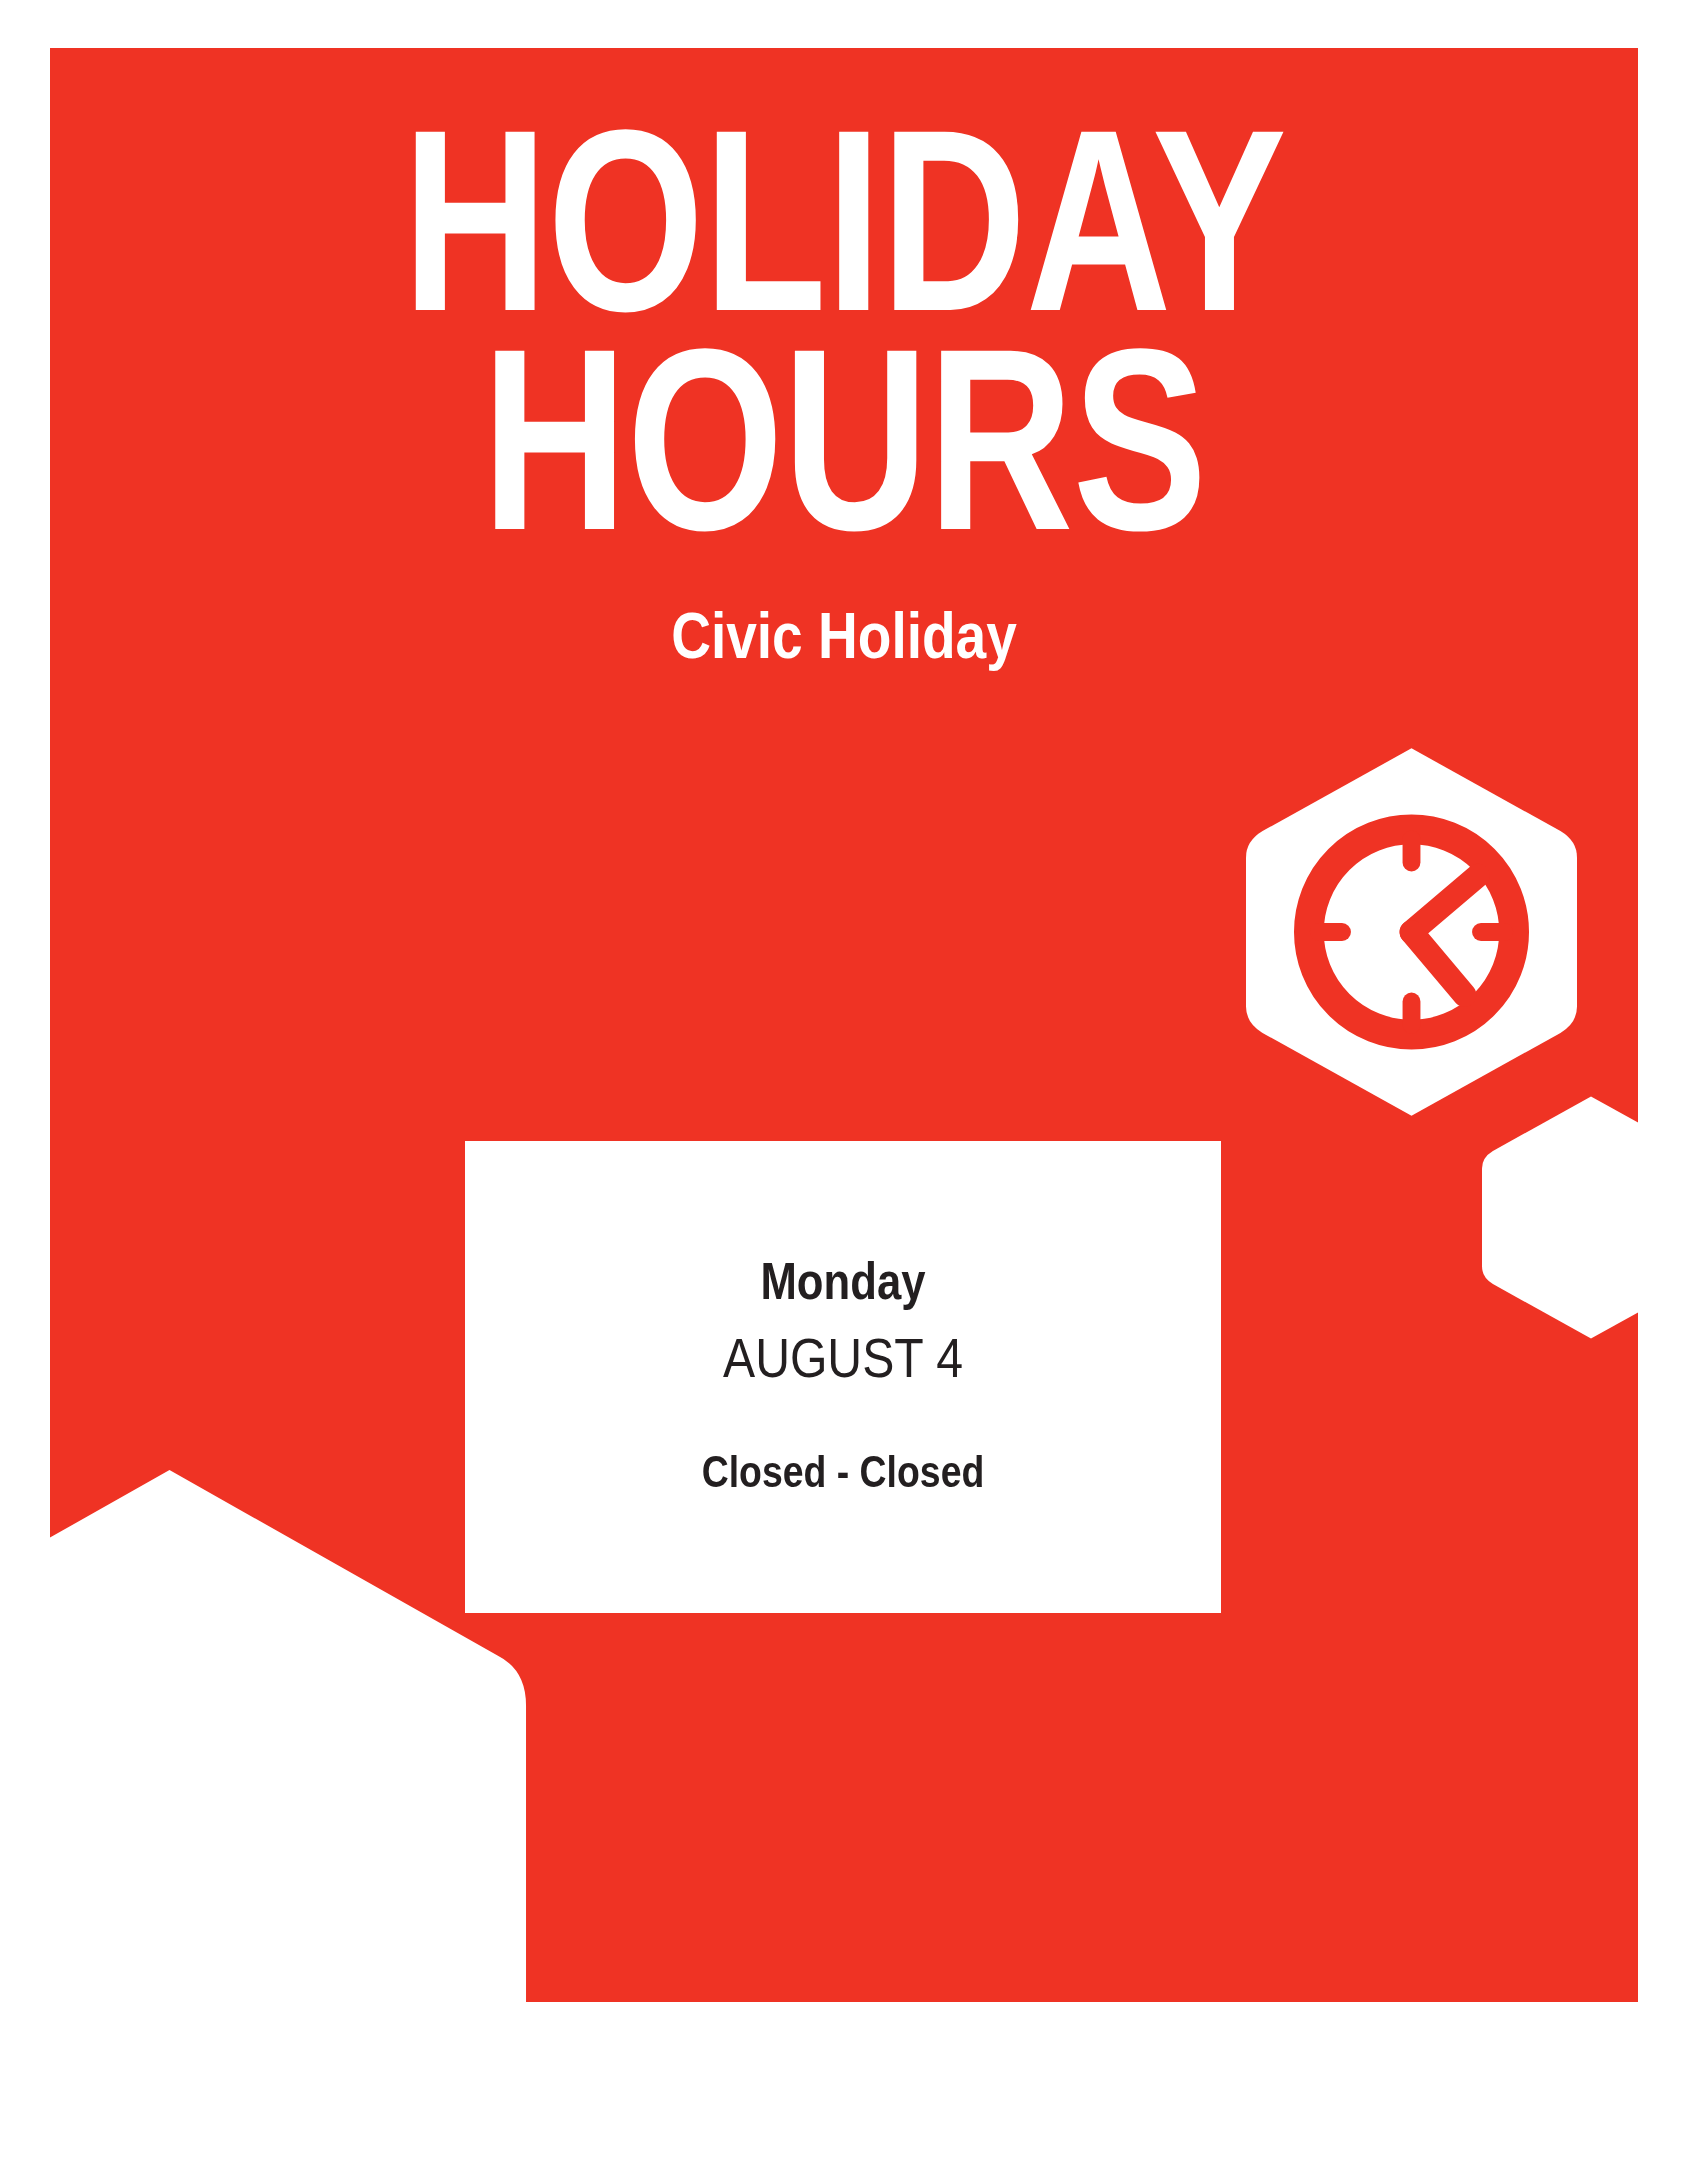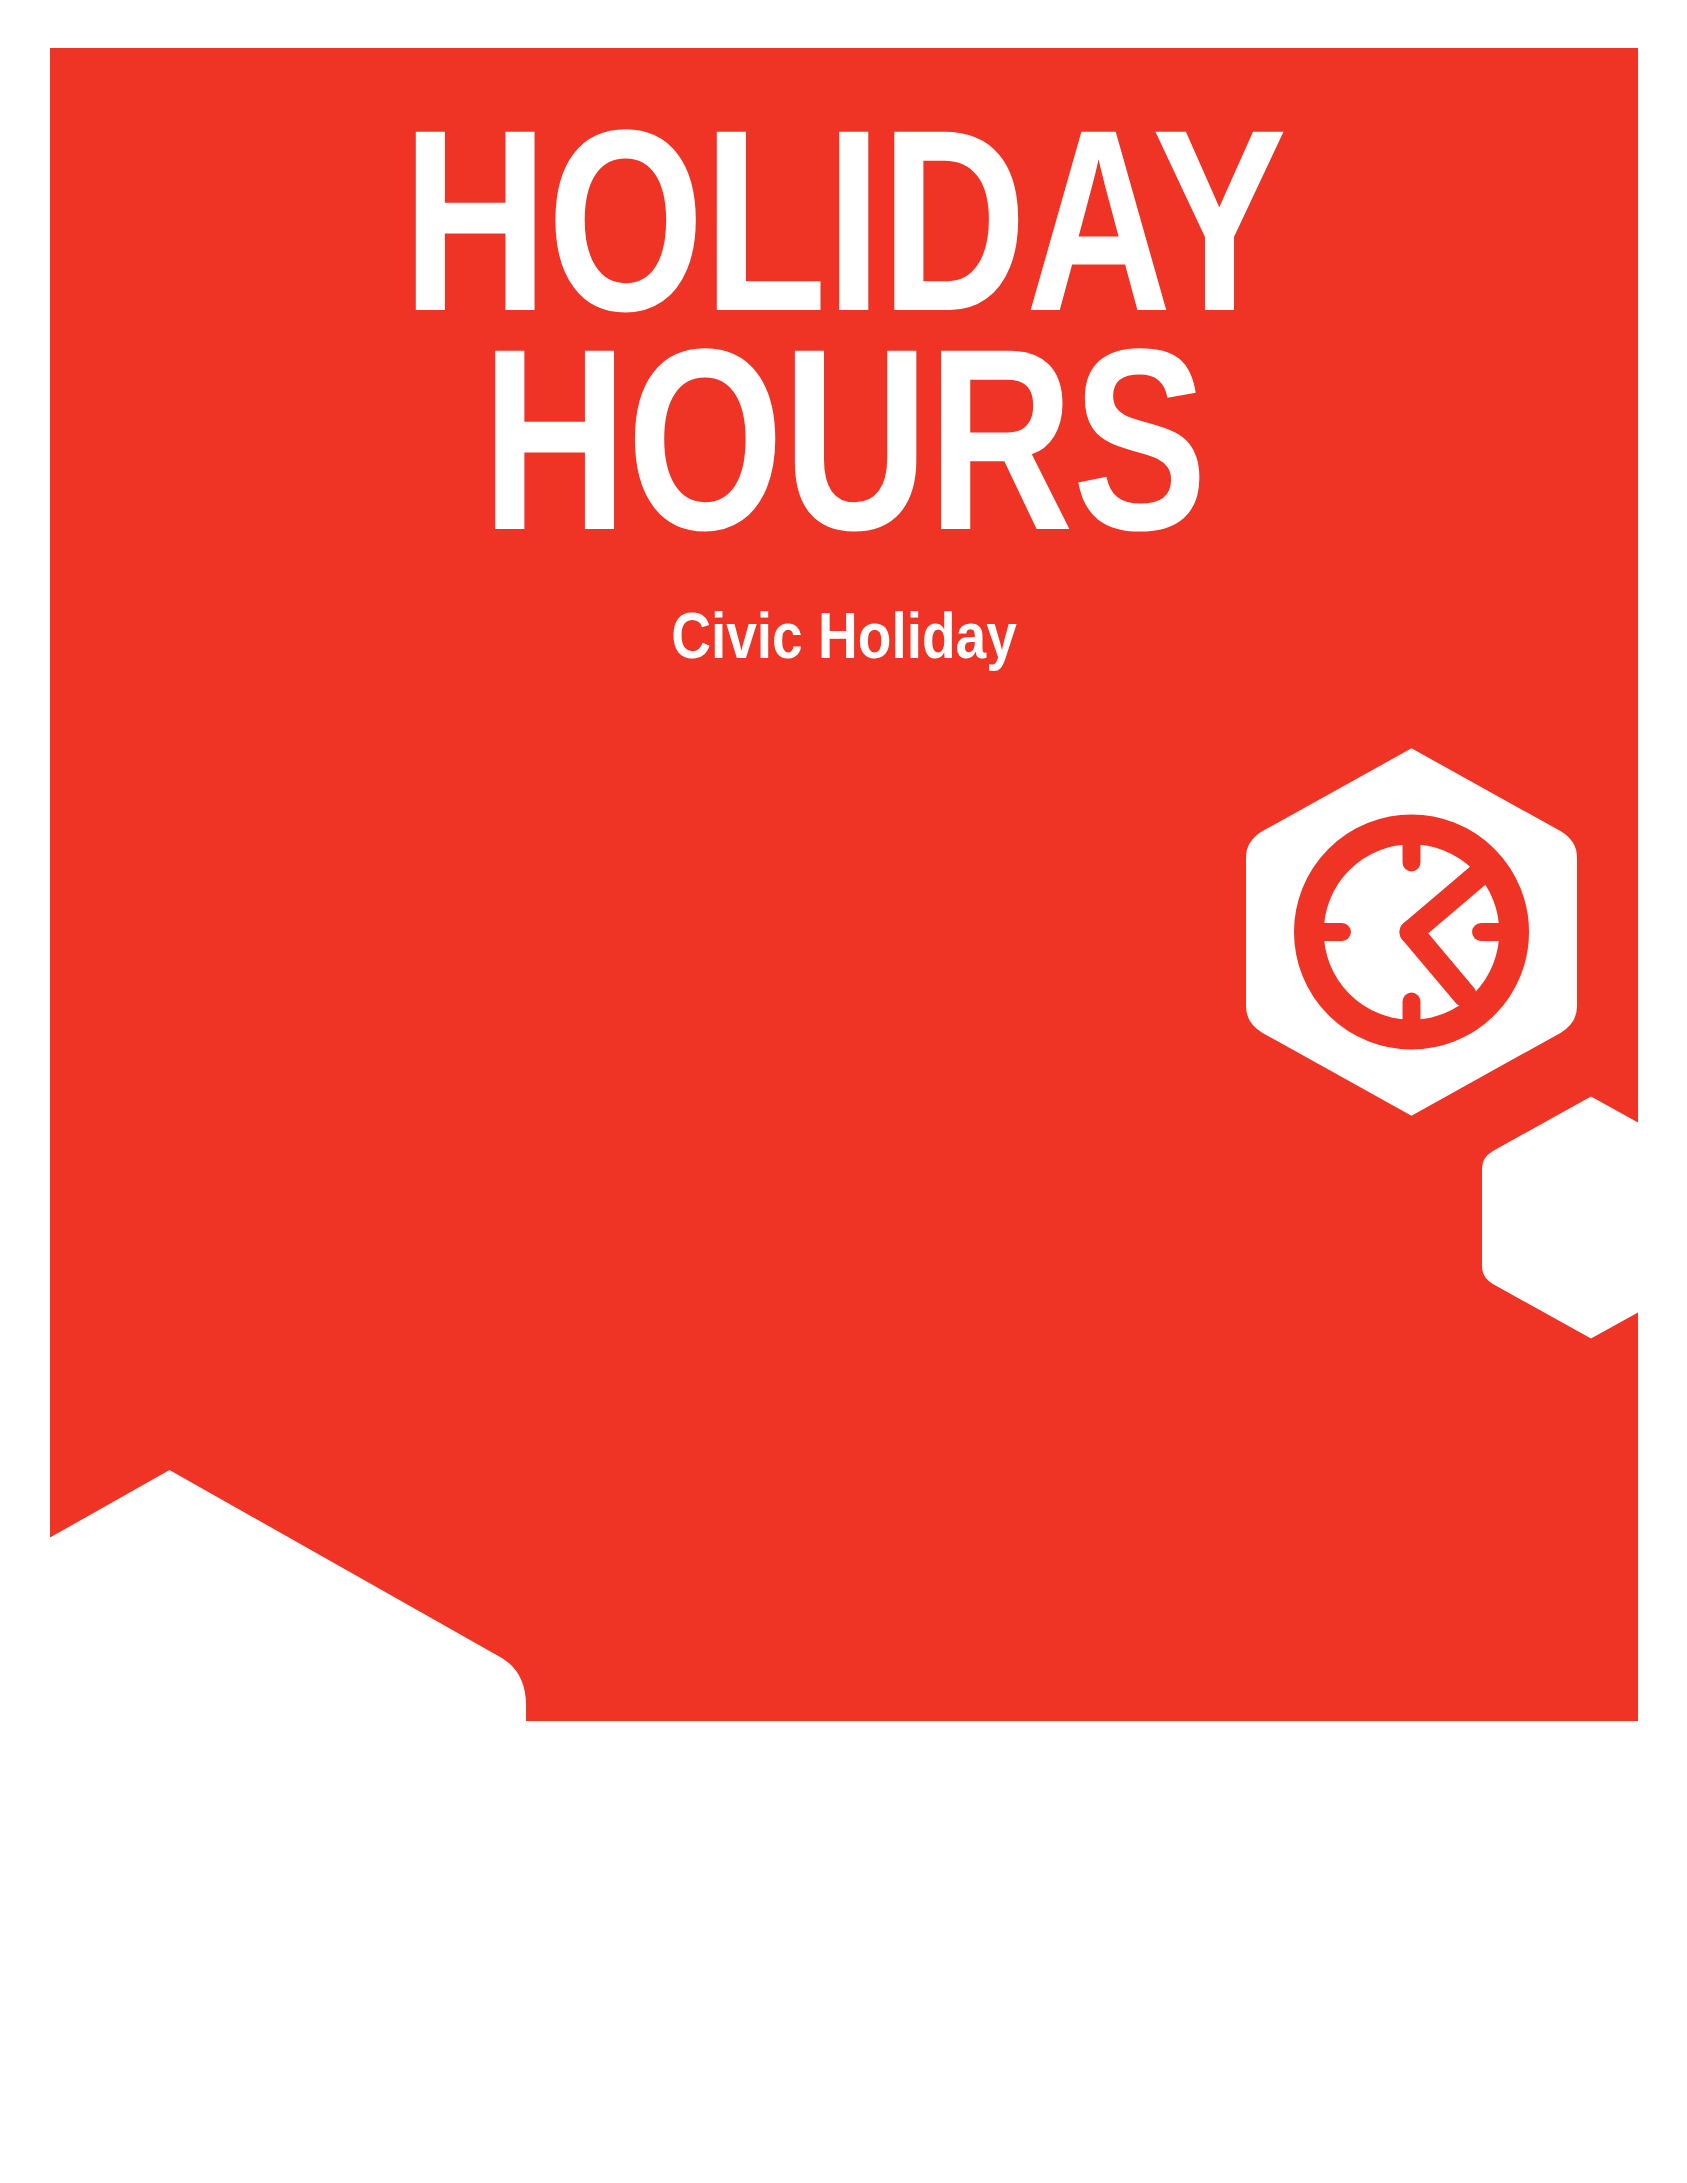--- a/index.html
+++ b/index.html
@@ -20,21 +20,21 @@
     height: 2183px;
     background: #ffffff;
   }
 
   
   .red-panel {
     position: absolute;
     left: 50px;
     top: 48px;
     width: 1588px;
-    height: 1673px;
+    height: 1954px;
     background: #ef3324;
     overflow: hidden;
   }
 
   
   .hex {
     position: absolute;
   }
   .hex svg { display: block; }
 
@@ -181,16 +181,21 @@
         <line x1="50" y1="57.5" x2="66" y2="76.5" stroke="#ef3324" stroke-width="7.2" stroke-linecap="round"></line>
       </svg>
     </div>
 
     <div class="headline">
       <div class="title-line title-1">HOLIDAY</div>
       <div class="title-line title-2">HOURS</div>
       <div class="subtitle">Civic Holiday</div>
     </div>
 
+    <div class="info-card">
+      <div class="card-day">Monday</div>
+      <div class="card-date">AUGUST 4</div>
+      <div class="card-hours">Closed - Closed</div>
+    </div>
 
   </div>
 </div>
 
 
 </body></html>

